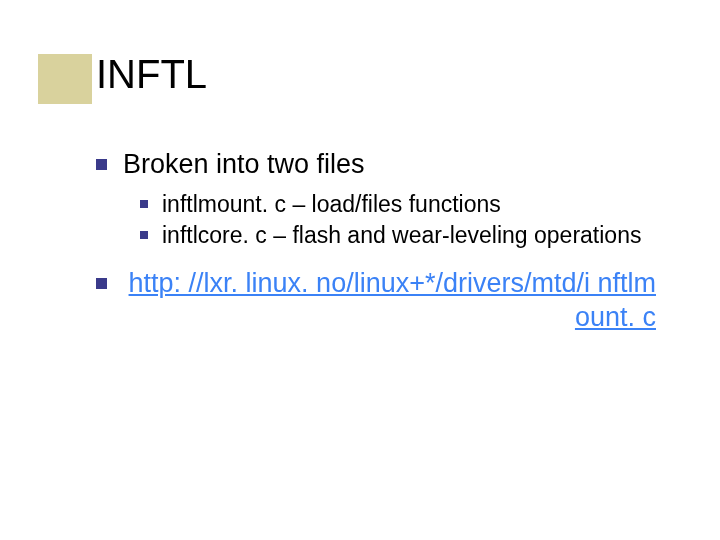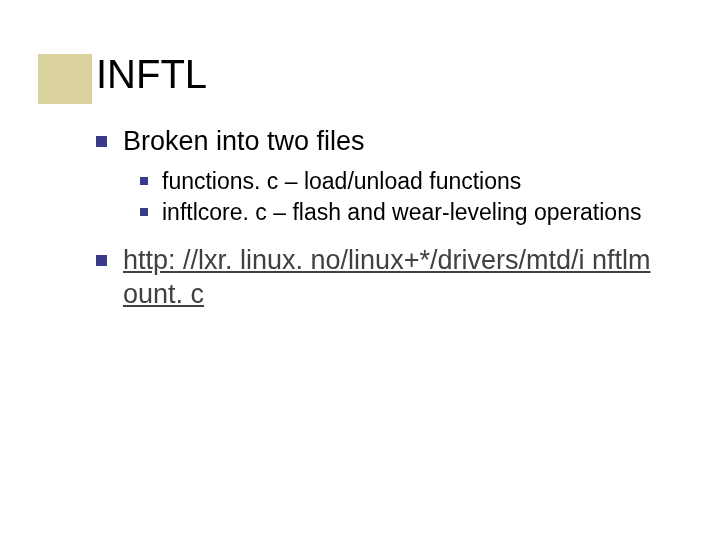--- a/index.html
+++ b/index.html
@@ -33,21 +33,21 @@
     top: 52px;
     font-size: 40px;
     font-family: Verdana, Geneva, sans-serif;
     color: #000;
     z-index: 1;
     letter-spacing: 0px;
   }
   .content {
     position: absolute;
     left: 96px;
-    top: 125px;
+    top: 148px;
     width: 560px;
   }
   .level1 {
     display: flex;
     align-items: flex-start;
     margin-bottom: 8px;
   }
   .level1 .bullet {
     flex: 0 0 auto;
     width: 11px;
@@ -77,43 +77,44 @@
     background: #3a3a8a;
     margin-top: 10px;
     margin-right: 14px;
   }
   .level2 .text {
     font-size: 23px;
     line-height: 1.25;
   }
   .link {
     text-decoration: underline;
-    color: #404040;
+    color: #3b82f6;
     word-break: break-all;
+    text-align: right;
   }
 </style>
 </head>
 <body>
 
 <div class="slide">
 
   <div class="title-decoration"></div>
   <div class="title">INFTL</div>
 
   <div class="content">
 
     <div class="level1">
       <div class="bullet"></div>
       <div class="text">Broken into two files</div>
     </div>
 
     <div class="level2-group">
       <div class="level2">
         <div class="bullet"></div>
-        <div class="text">functions. c – load/unload functions</div>
+        <div class="text">inftlmount. c – load/files functions</div>
       </div>
       <div class="level2">
         <div class="bullet"></div>
         <div class="text">inftlcore. c – flash and wear-leveling operations</div>
       </div>
     </div>
 
     <div class="level1">
       <div class="bullet"></div>
       <div class="text link">http: //lxr. linux. no/linux+*/drivers/mtd/i nftlmount. c</div>

